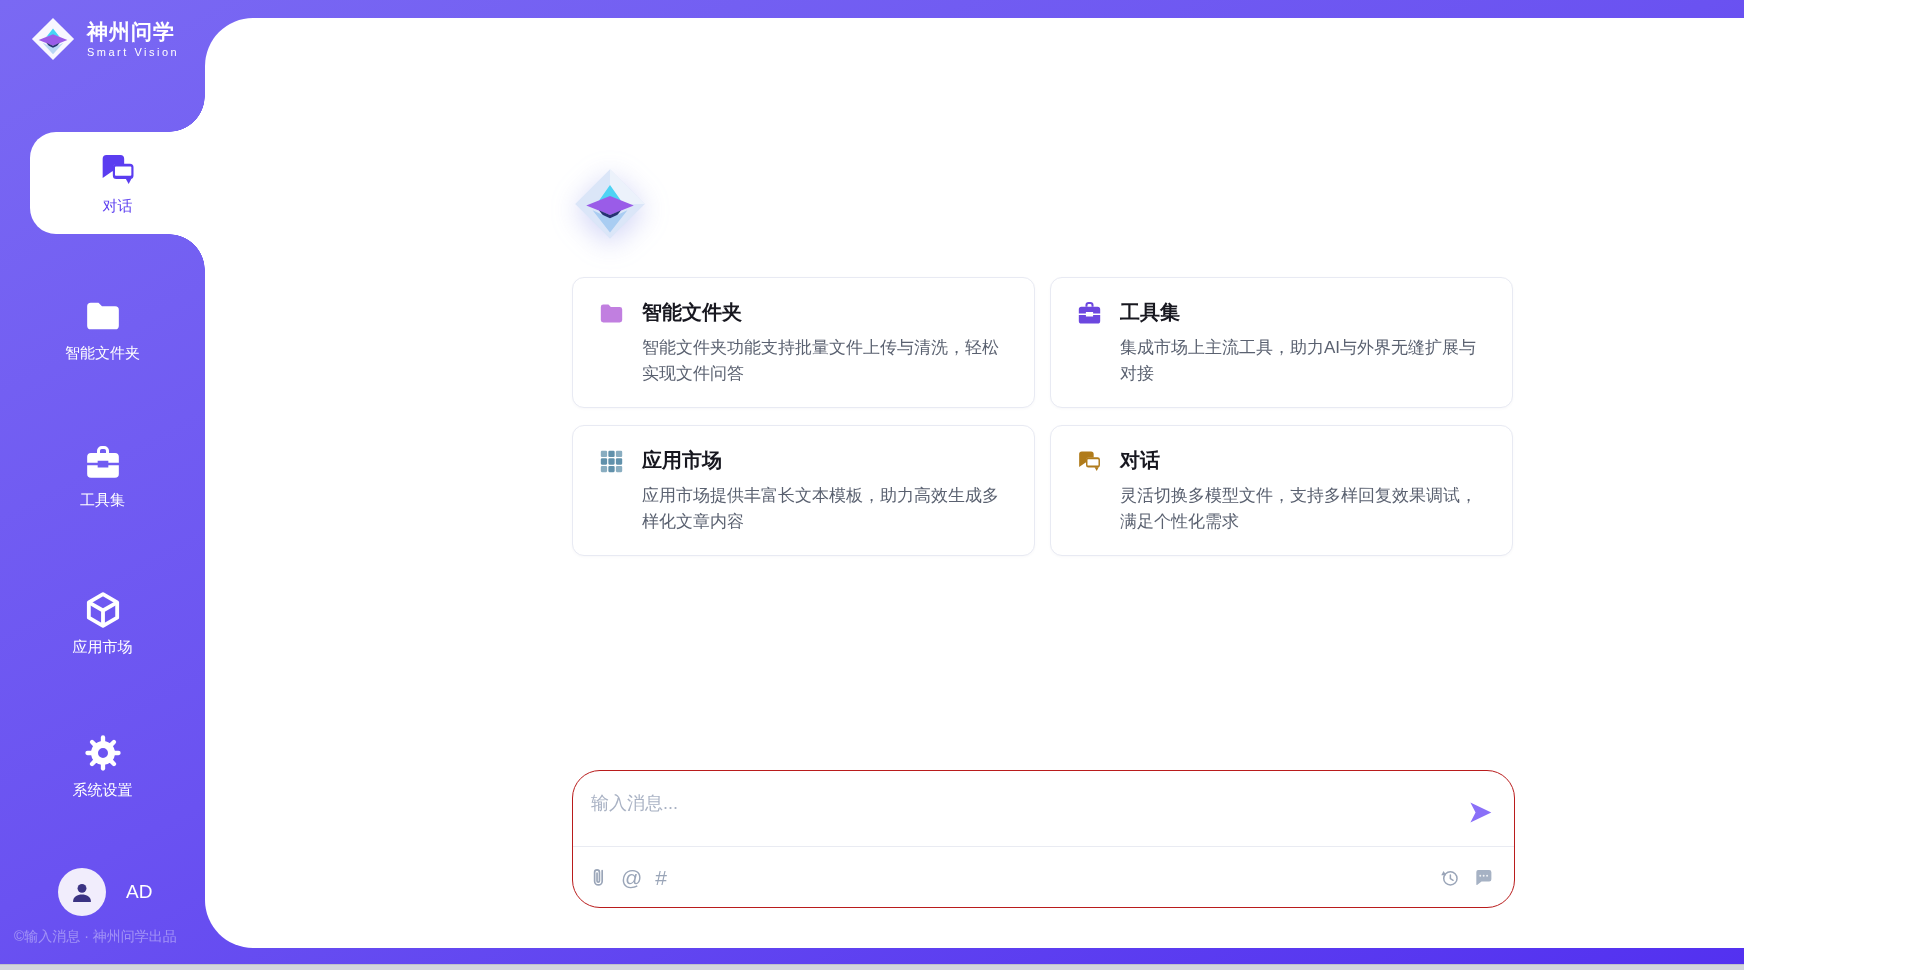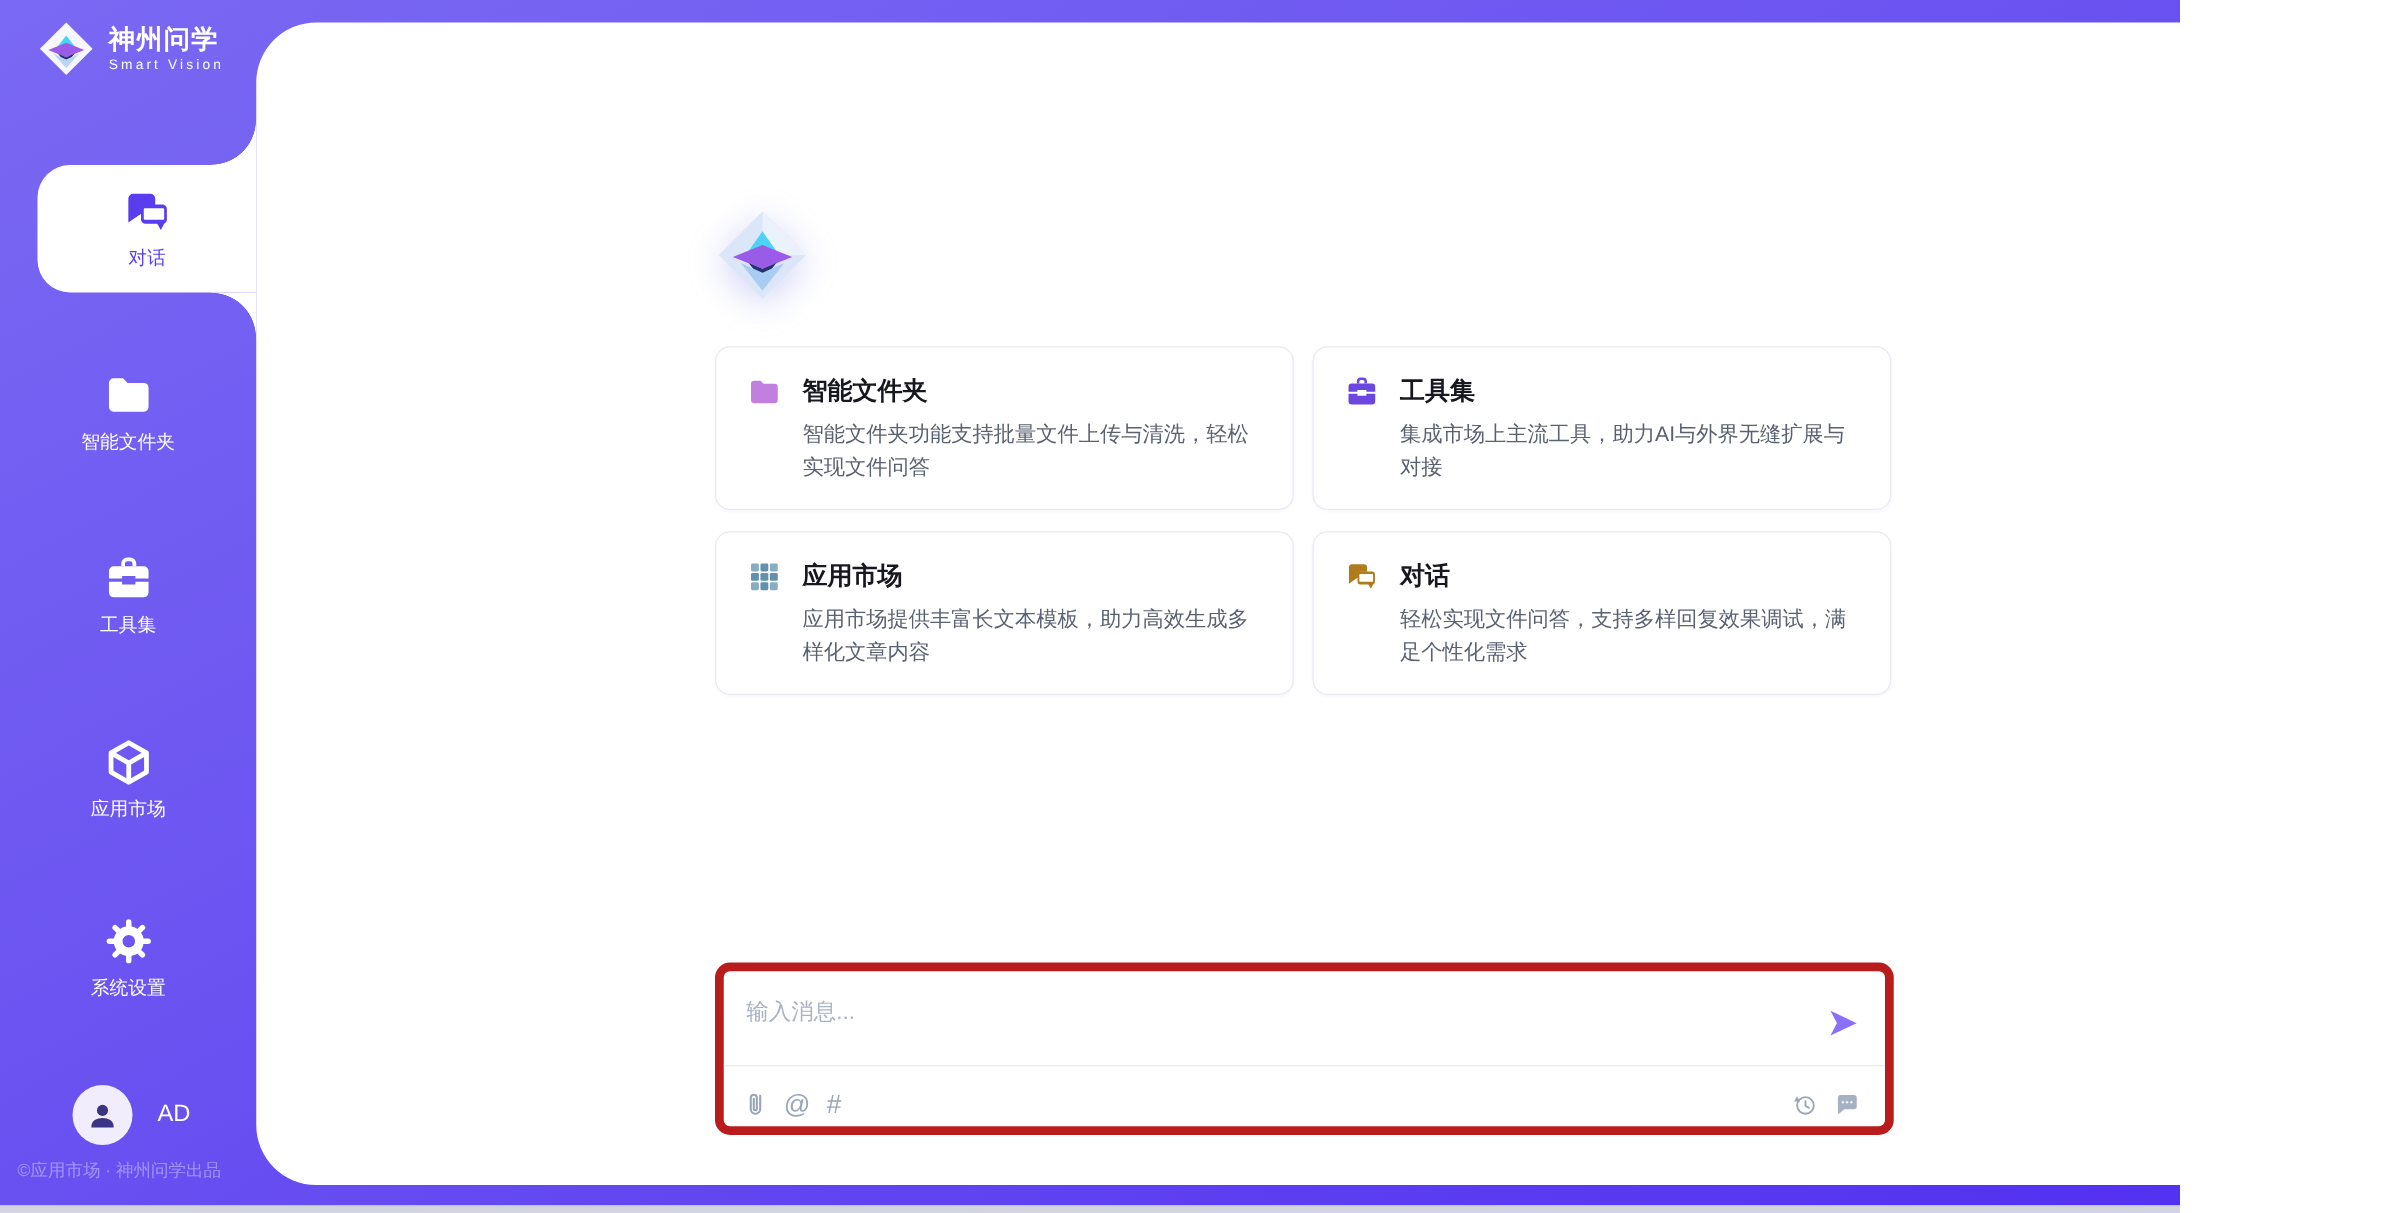--- a/index.html
+++ b/index.html
@@ -48,21 +48,21 @@
   .card-ic{width:27px;height:27px;flex:0 0 27px;margin-top:1px;}
   .card-title{font-size:20px;font-weight:700;color:#17171f;margin-bottom:9px;}
   .card-desc{font-size:17px;color:#5a6170;line-height:1.5;}
 
   .model-pill{position:absolute;left:0;top:692px;height:45px;display:inline-flex;align-items:center;gap:11px;
               padding:0 18px 0 16px;border:none;border-radius:23px;background:#f2f3fb;cursor:pointer;}
   .model-name{font-size:17.5px;color:#17171f;font-family:inherit;}
   .pill-logo{width:26px;height:26px;}
 
   .composer{position:absolute;left:0;top:752px;box-sizing:border-box;width:943px;height:138px;
-            border:7px solid #b91c1c;border-radius:12px;background:#fff;}
+            border:1px solid #b91c1c;border-radius:28px;background:#fff;}
   .composer textarea{position:absolute;left:16px;top:18px;width:840px;height:48px;border:none;outline:none;
             resize:none;background:transparent;font-family:inherit;font-size:18px;color:#33394a;}
   .composer textarea::placeholder{color:#a9b2c4;}
   .send-btn{position:absolute;right:20px;top:28px;width:28px;height:28px;border:none;background:transparent;
             padding:0;cursor:pointer;}
   .composer-divider{position:absolute;left:0;right:0;top:75px;border-top:1px solid #e9ebf2;}
   .composer-toolbar{position:absolute;left:16px;right:20px;top:76px;height:61px;display:flex;align-items:center;gap:13px;}
   .tool-btn{border:none;background:transparent;padding:0;cursor:pointer;display:flex;align-items:center;
             color:var(--icon-muted,#9aa5b8);}
   .glyph-ic{font-size:21px;color:var(--icon-muted,#9aa5b8);font-weight:400;line-height:1;}
@@ -145,21 +145,21 @@
     <div class="user">
       <div class="avatar">
         <svg width="26" height="26" viewBox="0 0 24 24" fill="#3b3383">
           <circle cx="12" cy="8.6" r="4.1"></circle>
           <path d="M3.8 20.5c0-4.1 3.9-6.2 8.2-6.2s8.2 2.1 8.2 6.2v.8H3.8z"></path>
         </svg>
       </div>
       <span class="user-name">AD</span>
     </div>
 
-    <div class="copyright">©应用市场 · 神州问学出品</div>
+    <div class="copyright">©输入消息 · 神州问学出品</div>
   </aside>
 
   <main class="panel">
     <div class="content">
 
       <div class="greeting">
         <svg class="big-logo" viewBox="0 0 48 48">
           <polygon points="24,2 46,24 24,46 2,24" fill="#dbe6f8"></polygon>
           <polygon points="24,2 46,24 24,24" fill="#ecf2fb"></polygon>
           <polygon points="24,12 31,22 24,20 17,22" fill="#4ed3f4"></polygon>
@@ -213,21 +213,21 @@
 
         <div class="card">
           <svg class="card-ic" viewBox="0 0 24 24" fill="#b07b1b">
             <path d="M2.8 5.3A2.3 2.3 0 0 1 5.1 3h8.3a2.3 2.3 0 0 1 2.3 2.3v5.2a2.3 2.3 0 0 1-2.3 2.3H8.6l-5.8 4z"></path>
             <rect x="9.2" y="8.4" width="12.2" height="8.8" rx="2" fill="#fff"></rect>
             <path fill-rule="evenodd" d="M11 8.2h8.2a2.1 2.1 0 0 1 2.1 2.1v5a2.1 2.1 0 0 1-2.1 2.1H11a2.1 2.1 0 0 1-2.1-2.1v-5A2.1 2.1 0 0 1 11 8.2zm-.3 1.7a.5.5 0 0 0-.5.5v4.6a.5.5 0 0 0 .5.5h8.8a.5.5 0 0 0 .5-.5v-4.6a.5.5 0 0 0-.5-.5z"></path>
             <polygon points="16.5,17 20.2,17 18.4,20.4"></polygon>
           </svg>
           <div>
             <div class="card-title">对话</div>
-            <div class="card-desc">轻松实现文件问答，支持多样回复效果调试，满足个性化需求</div>
+            <div class="card-desc">灵活切换多模型文件，支持多样回复效果调试，满足个性化需求</div>
           </div>
         </div>
 
       </div>
 
 
       <div class="composer">
         <textarea placeholder="输入消息..." style=""></textarea>
 
         <button class="send-btn">

